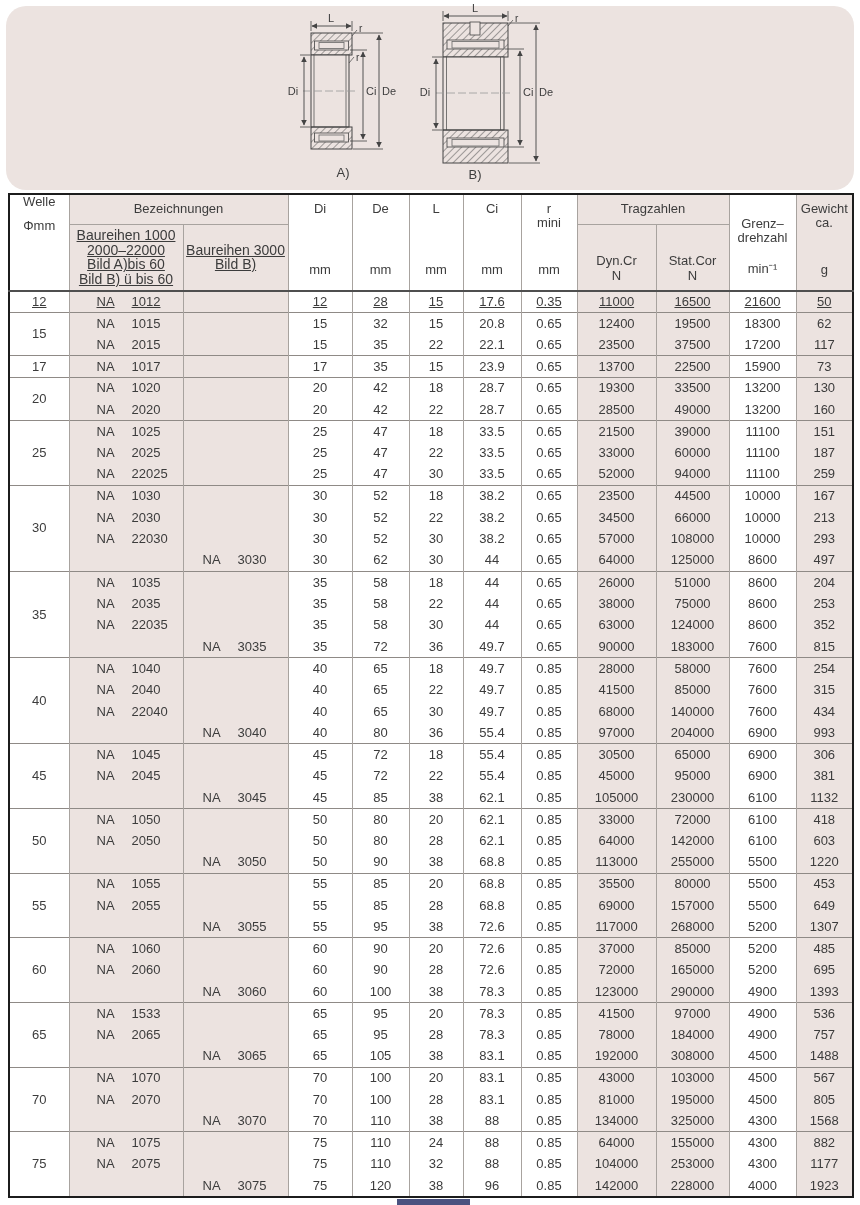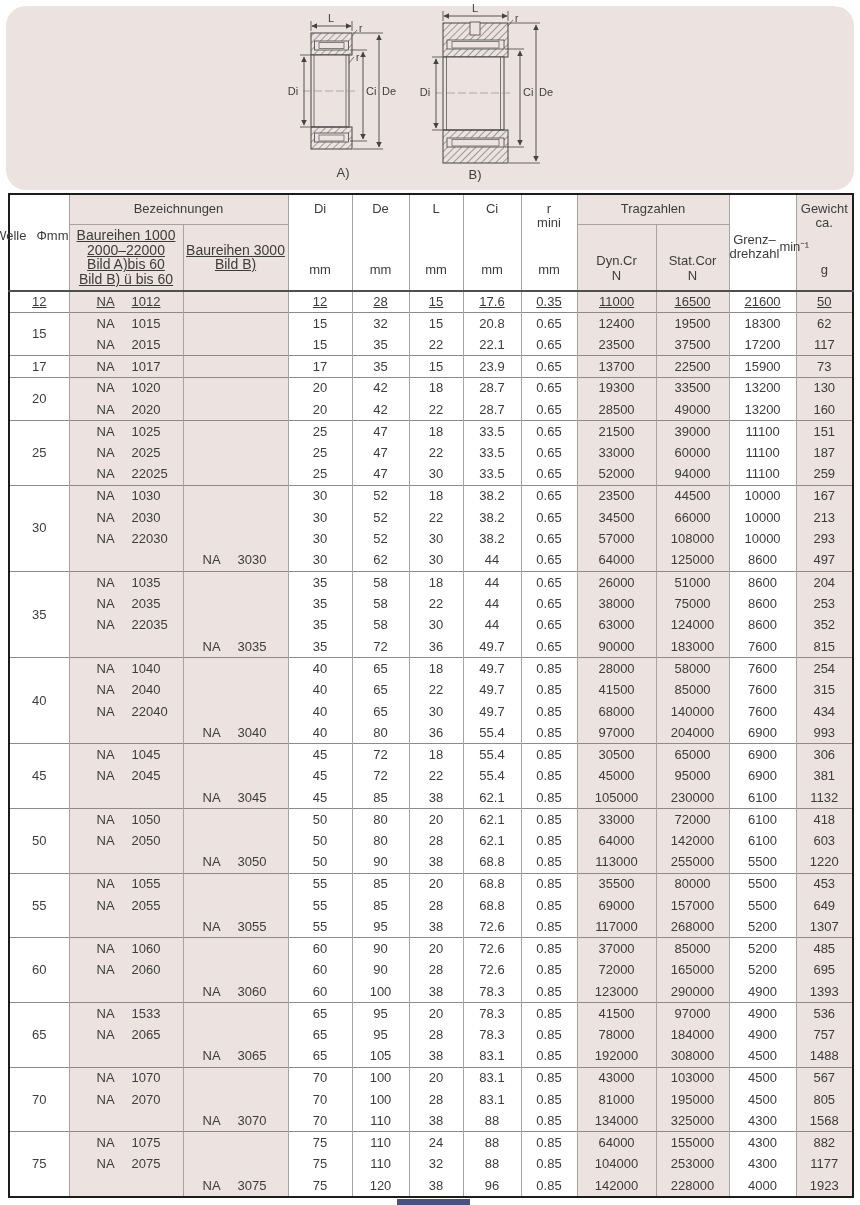--- a/index.html
+++ b/index.html
@@ -15,22 +15,22 @@
        vertical-align:middle;line-height:1.05;color:#3c3c3c;}
   #tbl th{font-size:13px;}
   .pink{background:#ece3e0;}
   thead tr.h2 th{border-top:1px solid #a8a39f;}
   tbody tr:first-child td{border-top:2px solid #4f4f4f;text-decoration:underline;}
   tbody tr.gs td{border-top:1px solid #8f8a86;}
   tbody tr{height:21.57px;}
   .stack{display:flex;flex-direction:column;height:100%;justify-content:space-between;align-items:center;}
   .stack .top{padding-top:7px;}
   .stack .bot{padding-bottom:13px;}
-  .welle-stack{display:flex;flex-direction:row;height:100%;justify-content:flex-end;align-items:center;gap:10px;padding-bottom:13px;box-sizing:border-box;}
-  .mid-stack{display:flex;height:100%;justify-content:space-between;align-items:center;box-sizing:border-box;padding:22px 0 14px;}
+  .welle-stack{display:flex;flex-direction:column;height:100%;align-items:center;gap:10px;padding-bottom:13px;box-sizing:border-box;}
+  .mid-stack{display:flex;flex-direction:column;height:100%;justify-content:space-between;align-items:center;box-sizing:border-box;padding:22px 0 14px;}
   .pre{white-space:pre-line;font-size:14px;text-decoration:underline;}
   .sub2{display:flex;flex-direction:column;justify-content:center;height:100%;gap:2px;margin-top:22px;}
   .na{display:flex;gap:17px;padding-left:27px;text-align:left;}
   .na2{display:flex;gap:17px;padding-left:19px;text-align:left;}
   #footer-bar{position:absolute;left:397px;top:1199px;width:73px;height:6px;background:#4a5280;}
   text{font-family:"Liberation Sans",sans-serif;fill:#3d3d3d;}
 </style>
 </head>
 <body>
 

